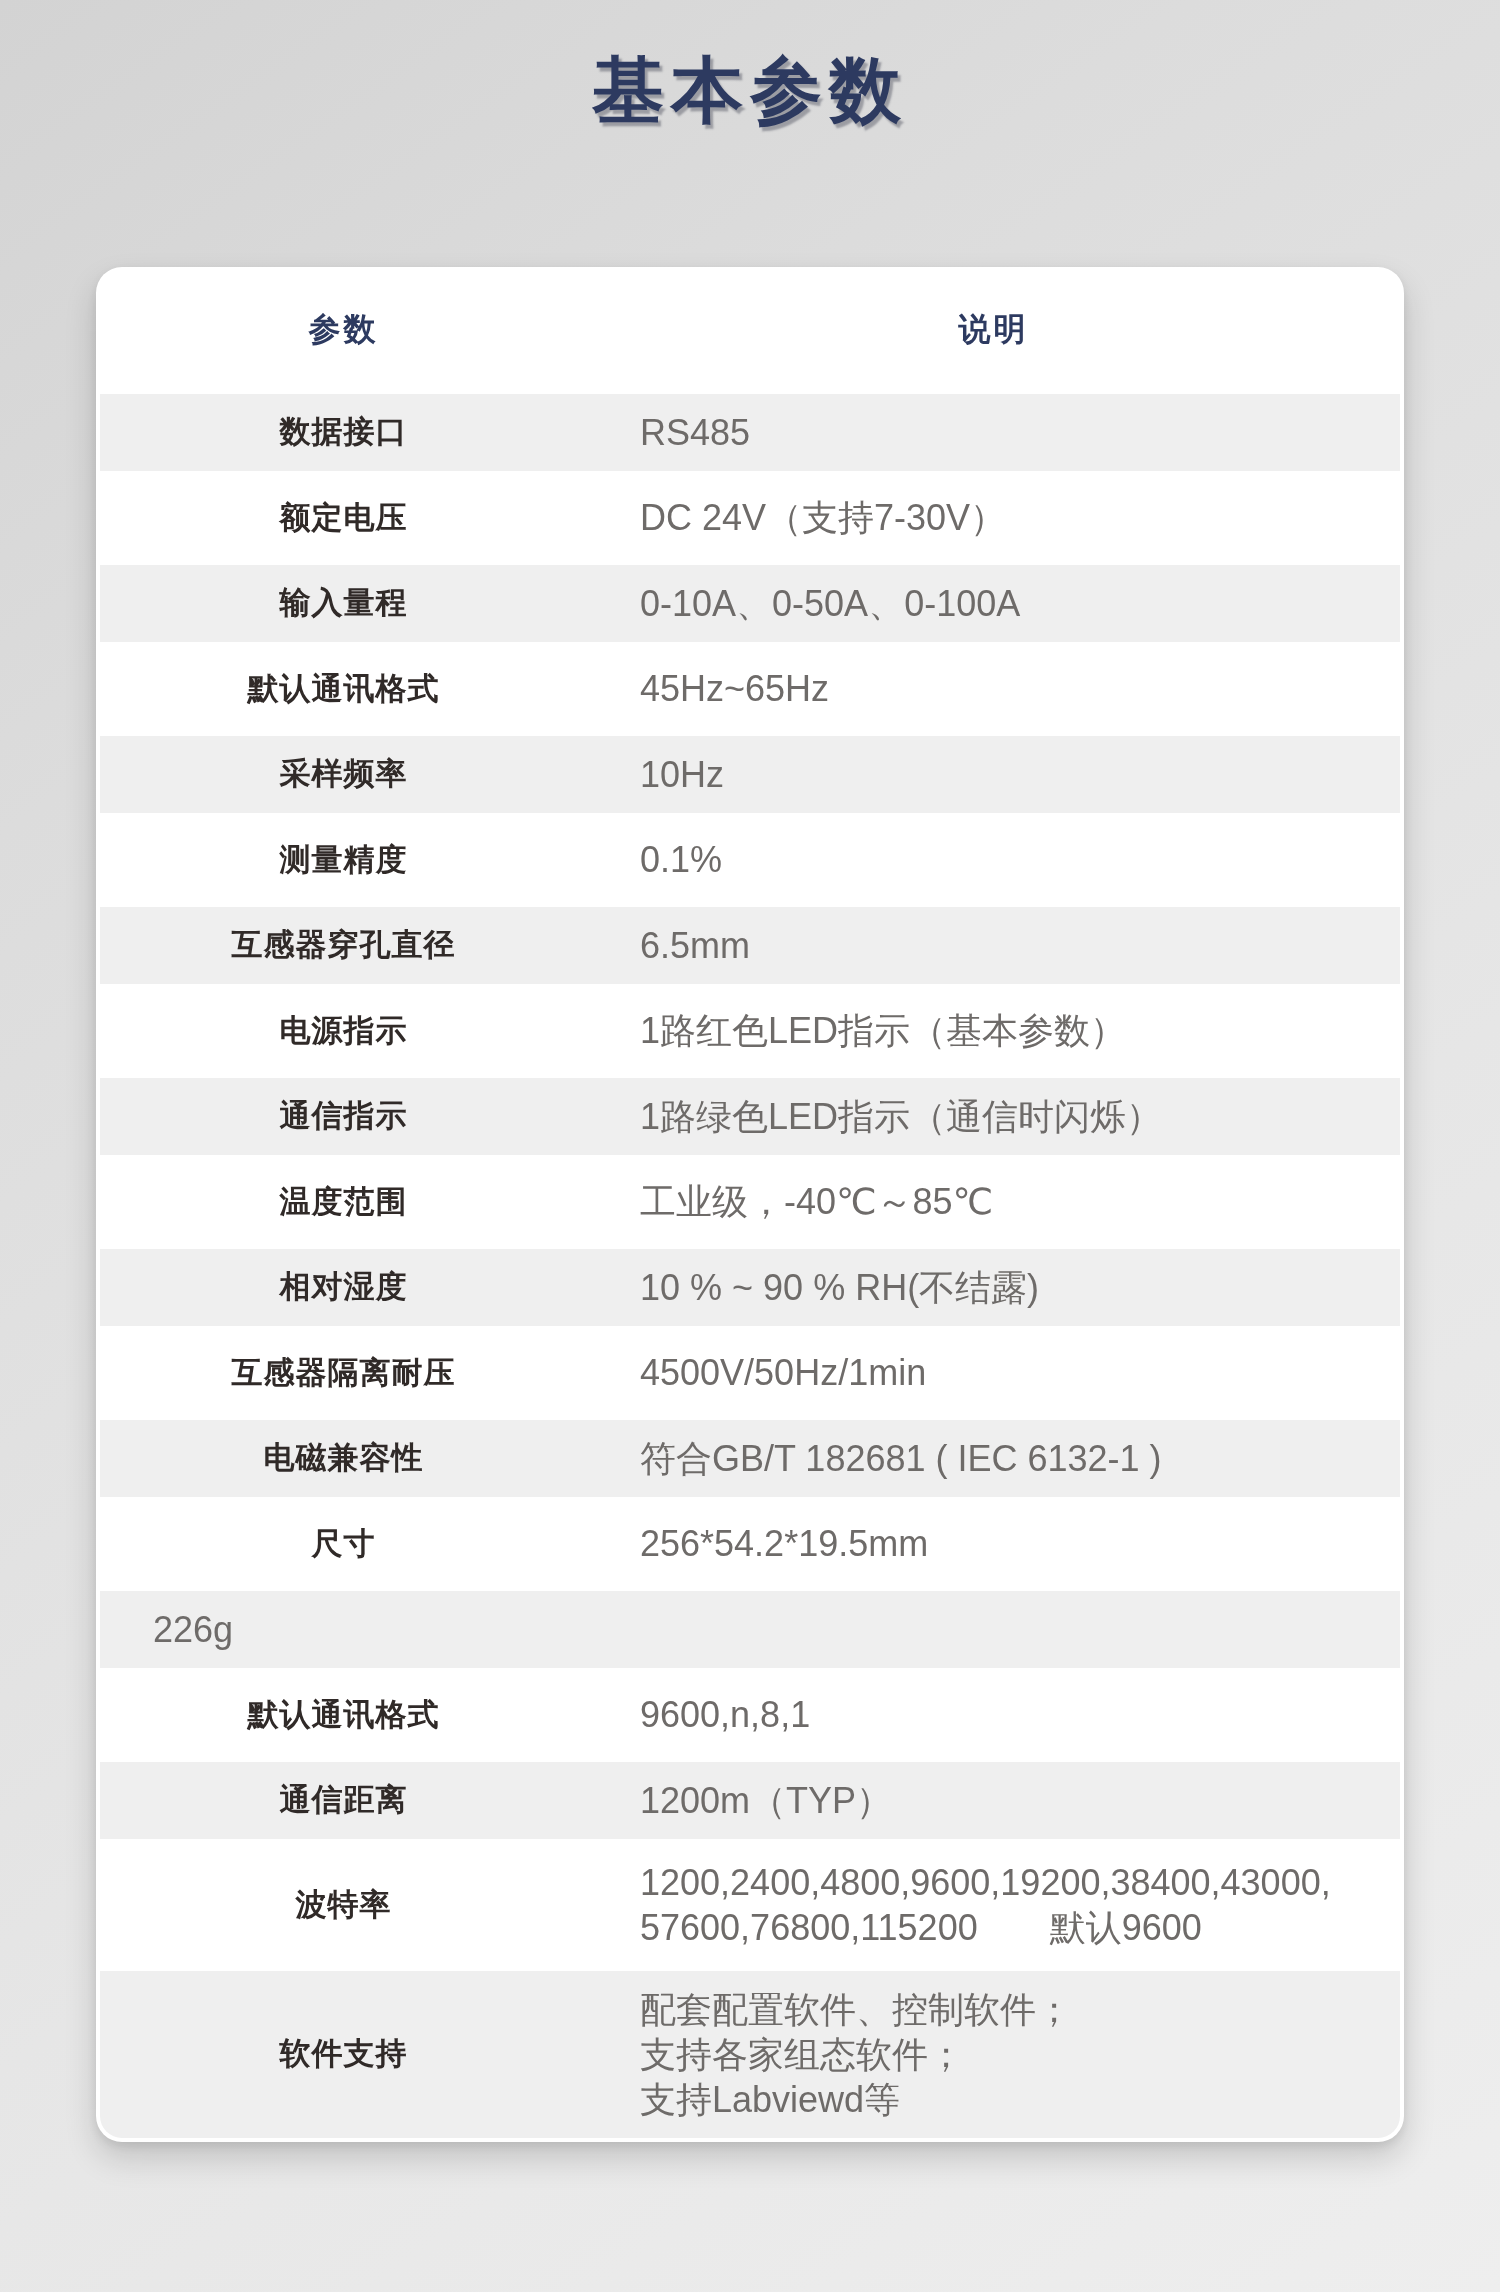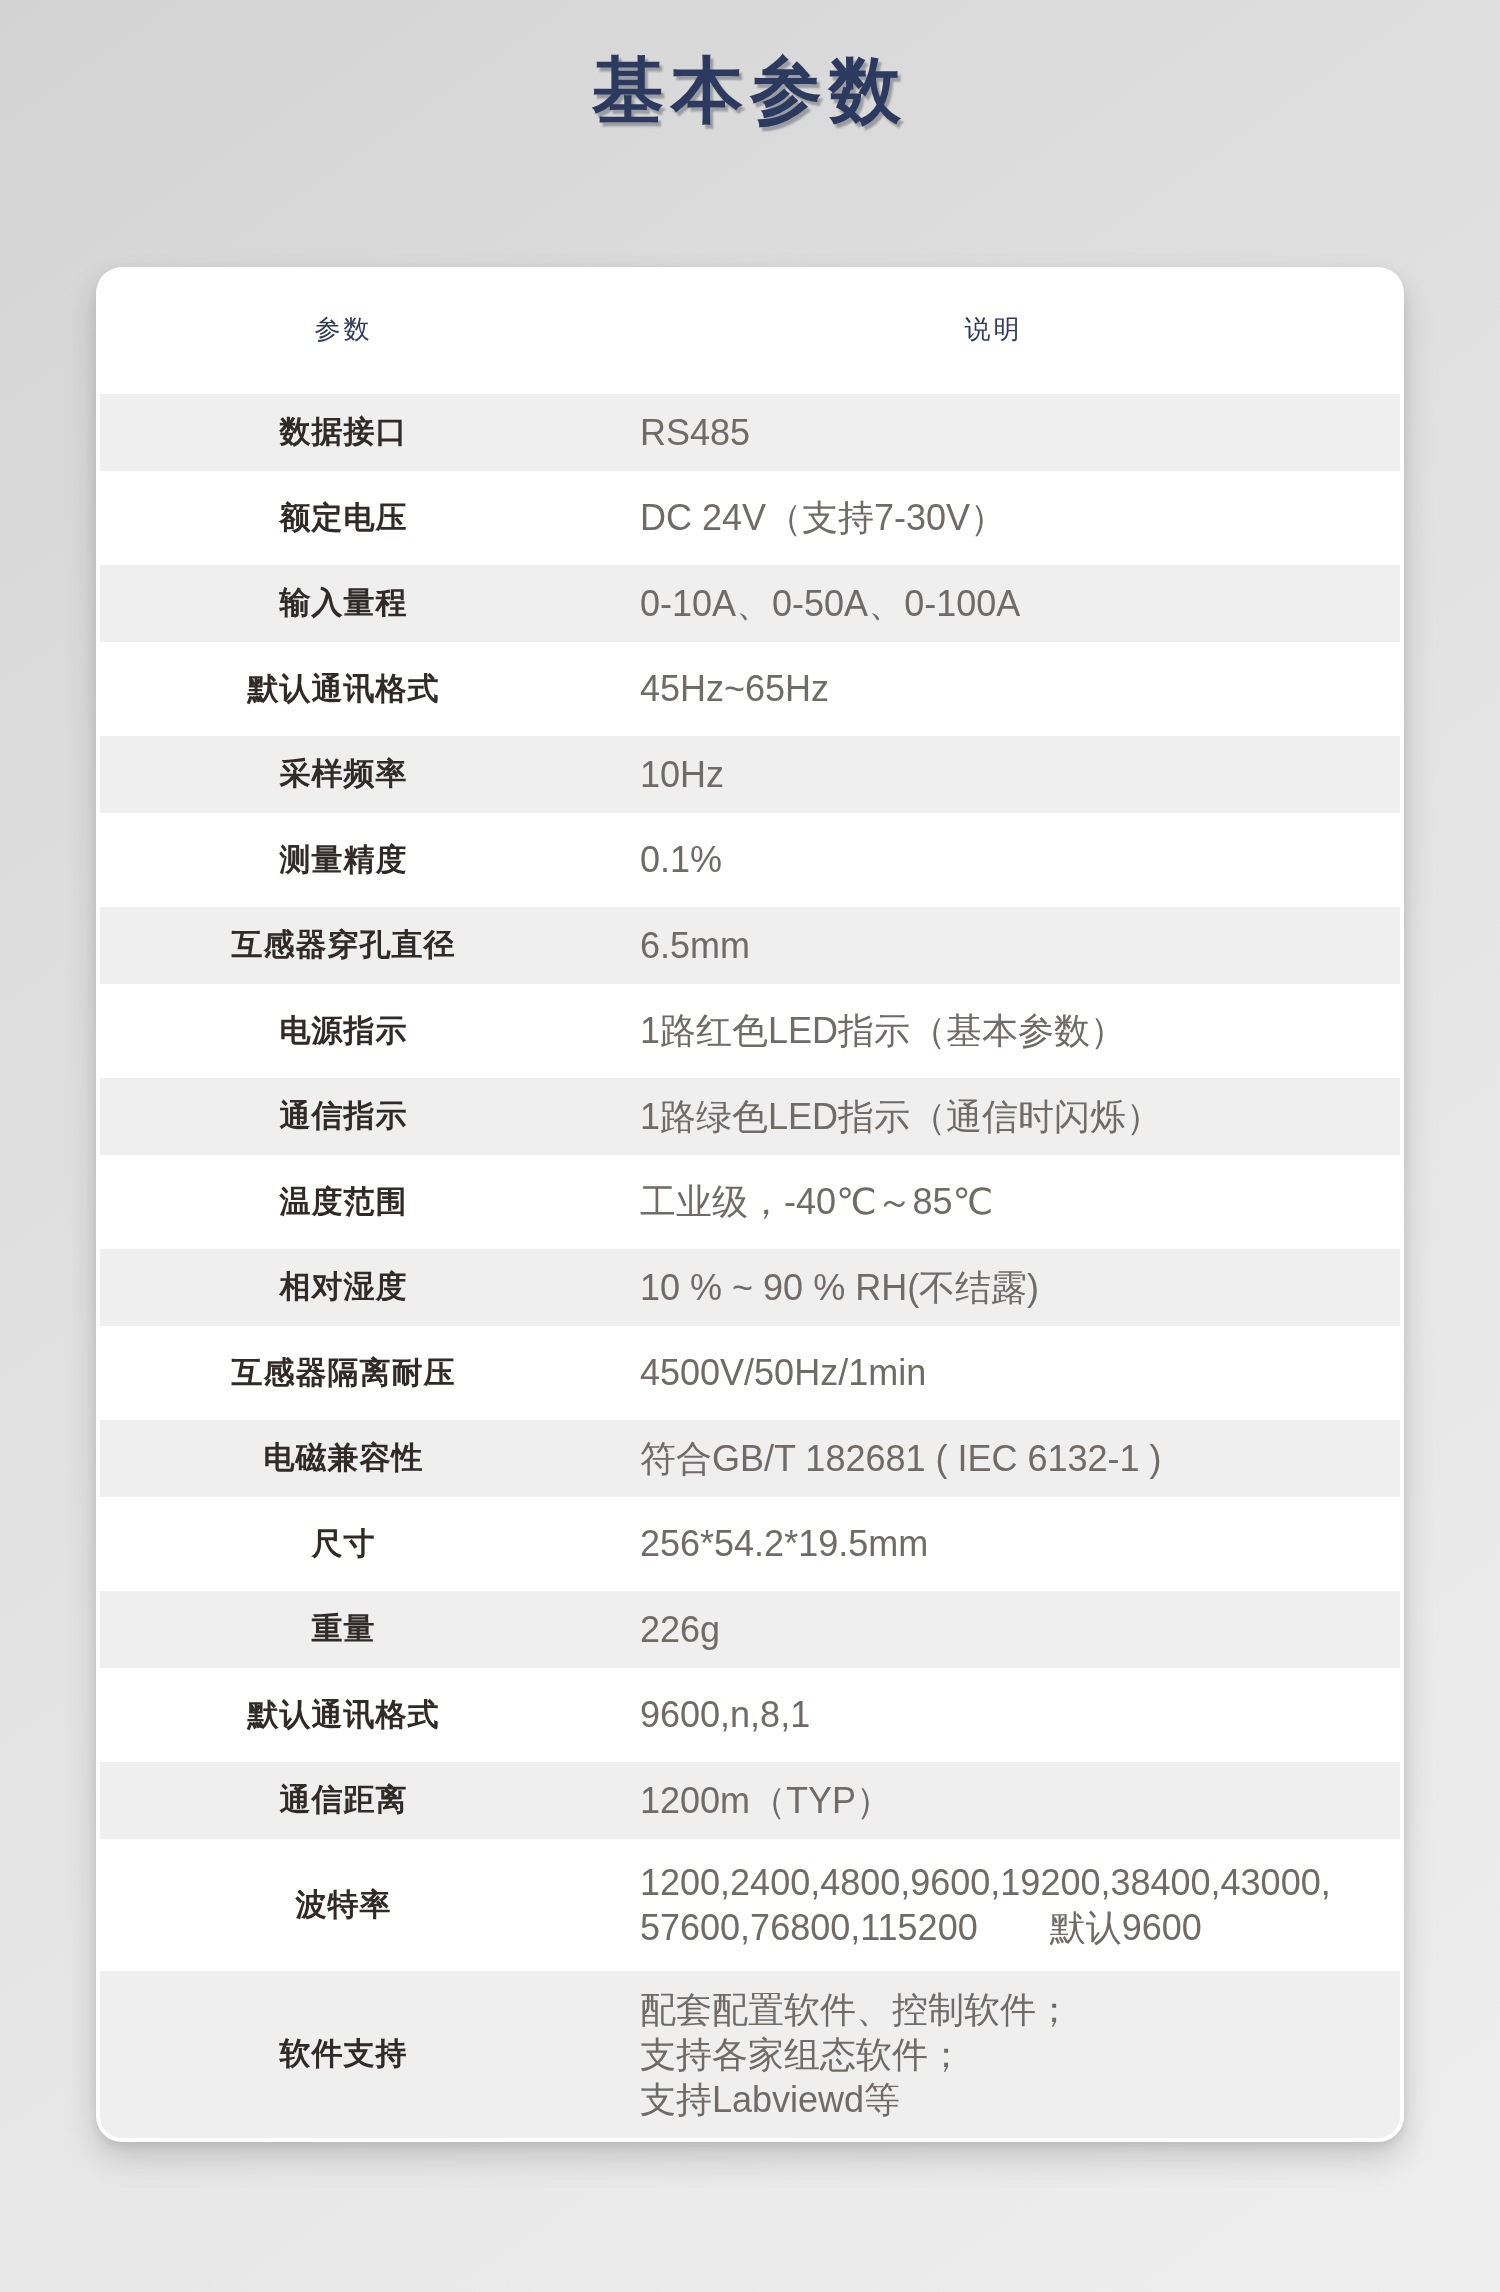--- a/index.html
+++ b/index.html
@@ -33,22 +33,22 @@
     border-radius: 22px;
     overflow: hidden;
     background: #ffffff;
   }
   .thead {
     display: flex;
     align-items: center;
     height: 118px;
   }
   .th {
-    font-size: 26px;
-    font-weight: 400;
+    font-size: 32px;
+    font-weight: 700;
     color: #2d3a60;
     letter-spacing: 3px;
   }
   .th-param { width: 487px; text-align: center; }
   .th-desc  { flex: 1; text-align: center; }
   .row {
     display: flex;
     align-items: center;
     min-height: 84px;
   }
@@ -140,21 +140,20 @@
     </div>
     <div class="row gray">
       <div class="cell-param">电磁兼容性</div>
       <div class="cell-value">符合GB/T 182681 ( IEC 6132-1 )</div>
     </div>
     <div class="row">
       <div class="cell-param">尺寸</div>
       <div class="cell-value">256*54.2*19.5mm</div>
     </div>
     <div class="row gray">
-      <div class="cell-param">重量</div>
       <div class="cell-value">226g</div>
     </div>
     <div class="row">
       <div class="cell-param">默认通讯格式</div>
       <div class="cell-value">9600,n,8,1</div>
     </div>
     <div class="row gray">
       <div class="cell-param">通信距离</div>
       <div class="cell-value">1200m（TYP）</div>
     </div>

